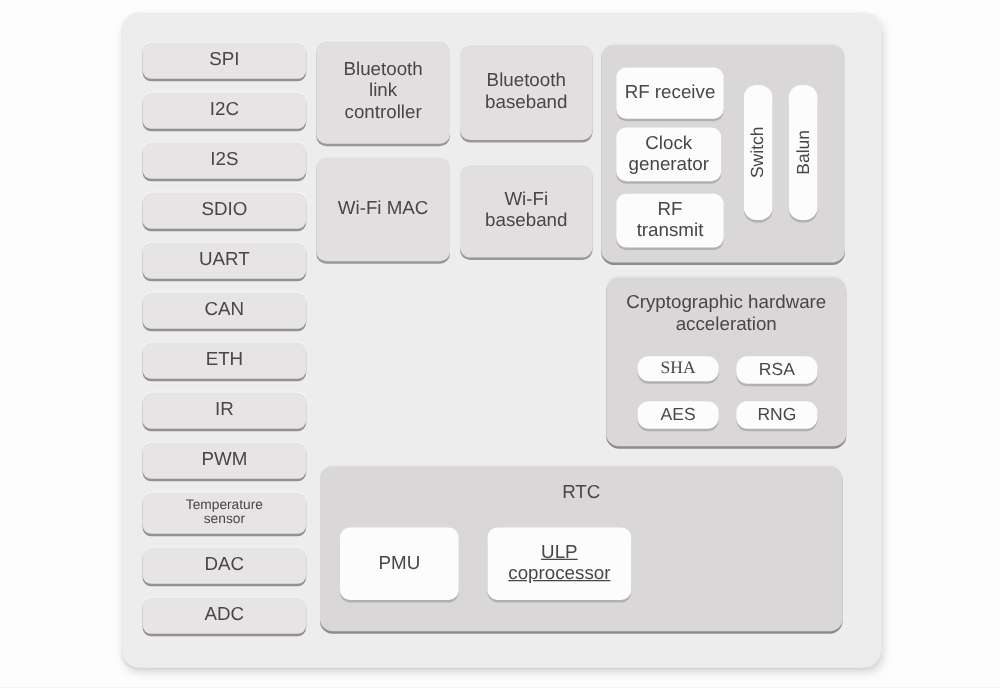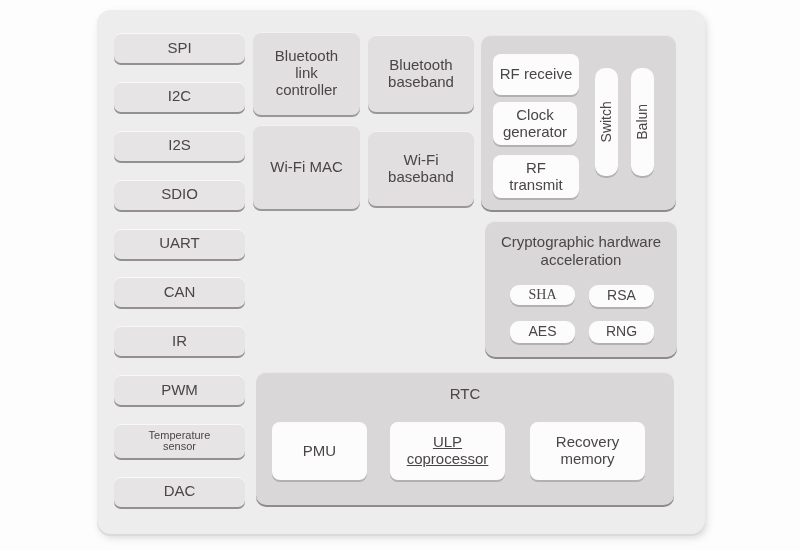--- a/index.html
+++ b/index.html
@@ -61,25 +61,27 @@
 <div class="canvas">
   <div class="board">
 
     <div class="periph-col">
       <div class="blk periph">SPI</div>
       <div class="blk periph">I2C</div>
       <div class="blk periph">I2S</div>
       <div class="blk periph">SDIO</div>
       <div class="blk periph">UART</div>
       <div class="blk periph">CAN</div>
+      <div class="blk periph">ETH</div>
       <div class="blk periph">IR</div>
       <div class="blk periph">PWM</div>
       <div class="blk periph two-line">Temperature
 sensor</div>
       <div class="blk periph">DAC</div>
+      <div class="blk periph">ADC</div>
     </div>
 
     <div class="blk gray" style="left:156px;top:22px;width:107px;height:83px;">Bluetooth
 link
 controller</div>
     <div class="blk gray" style="left:271px;top:25px;width:106px;height:77px;">Bluetooth
 baseband</div>
     <div class="blk gray" style="left:156px;top:115px;width:107px;height:84px;">Wi-Fi MAC</div>
     <div class="blk gray" style="left:271px;top:121px;width:106px;height:75px;">Wi-Fi
 baseband</div>
@@ -106,18 +108,16 @@
       <div class="blk white small" style="left:104px;top:64px;width:65px;height:22px;">RSA</div>
       <div class="blk white small" style="left:25px;top:100px;width:65px;height:22px;">AES</div>
       <div class="blk white small" style="left:104px;top:100px;width:65px;height:22px;">RNG</div>
     </div>
 
     <div class="region" style="left:159px;top:362px;width:418px;height:133px;">
       <div class="region-title" style="padding-top:13px;font-size:15px;">RTC</div>
       <div class="blk white" style="left:16px;top:50px;width:95px;height:58px;">PMU</div>
       <div class="blk white" style="left:134px;top:50px;width:115px;height:58px;text-decoration:underline;">ULP
 coprocessor</div>
-      <div class="blk white" style="left:274px;top:50px;width:115px;height:58px;">Recovery
-memory</div>
     </div>
 
   </div>
 </div>
 
 </body></html>

